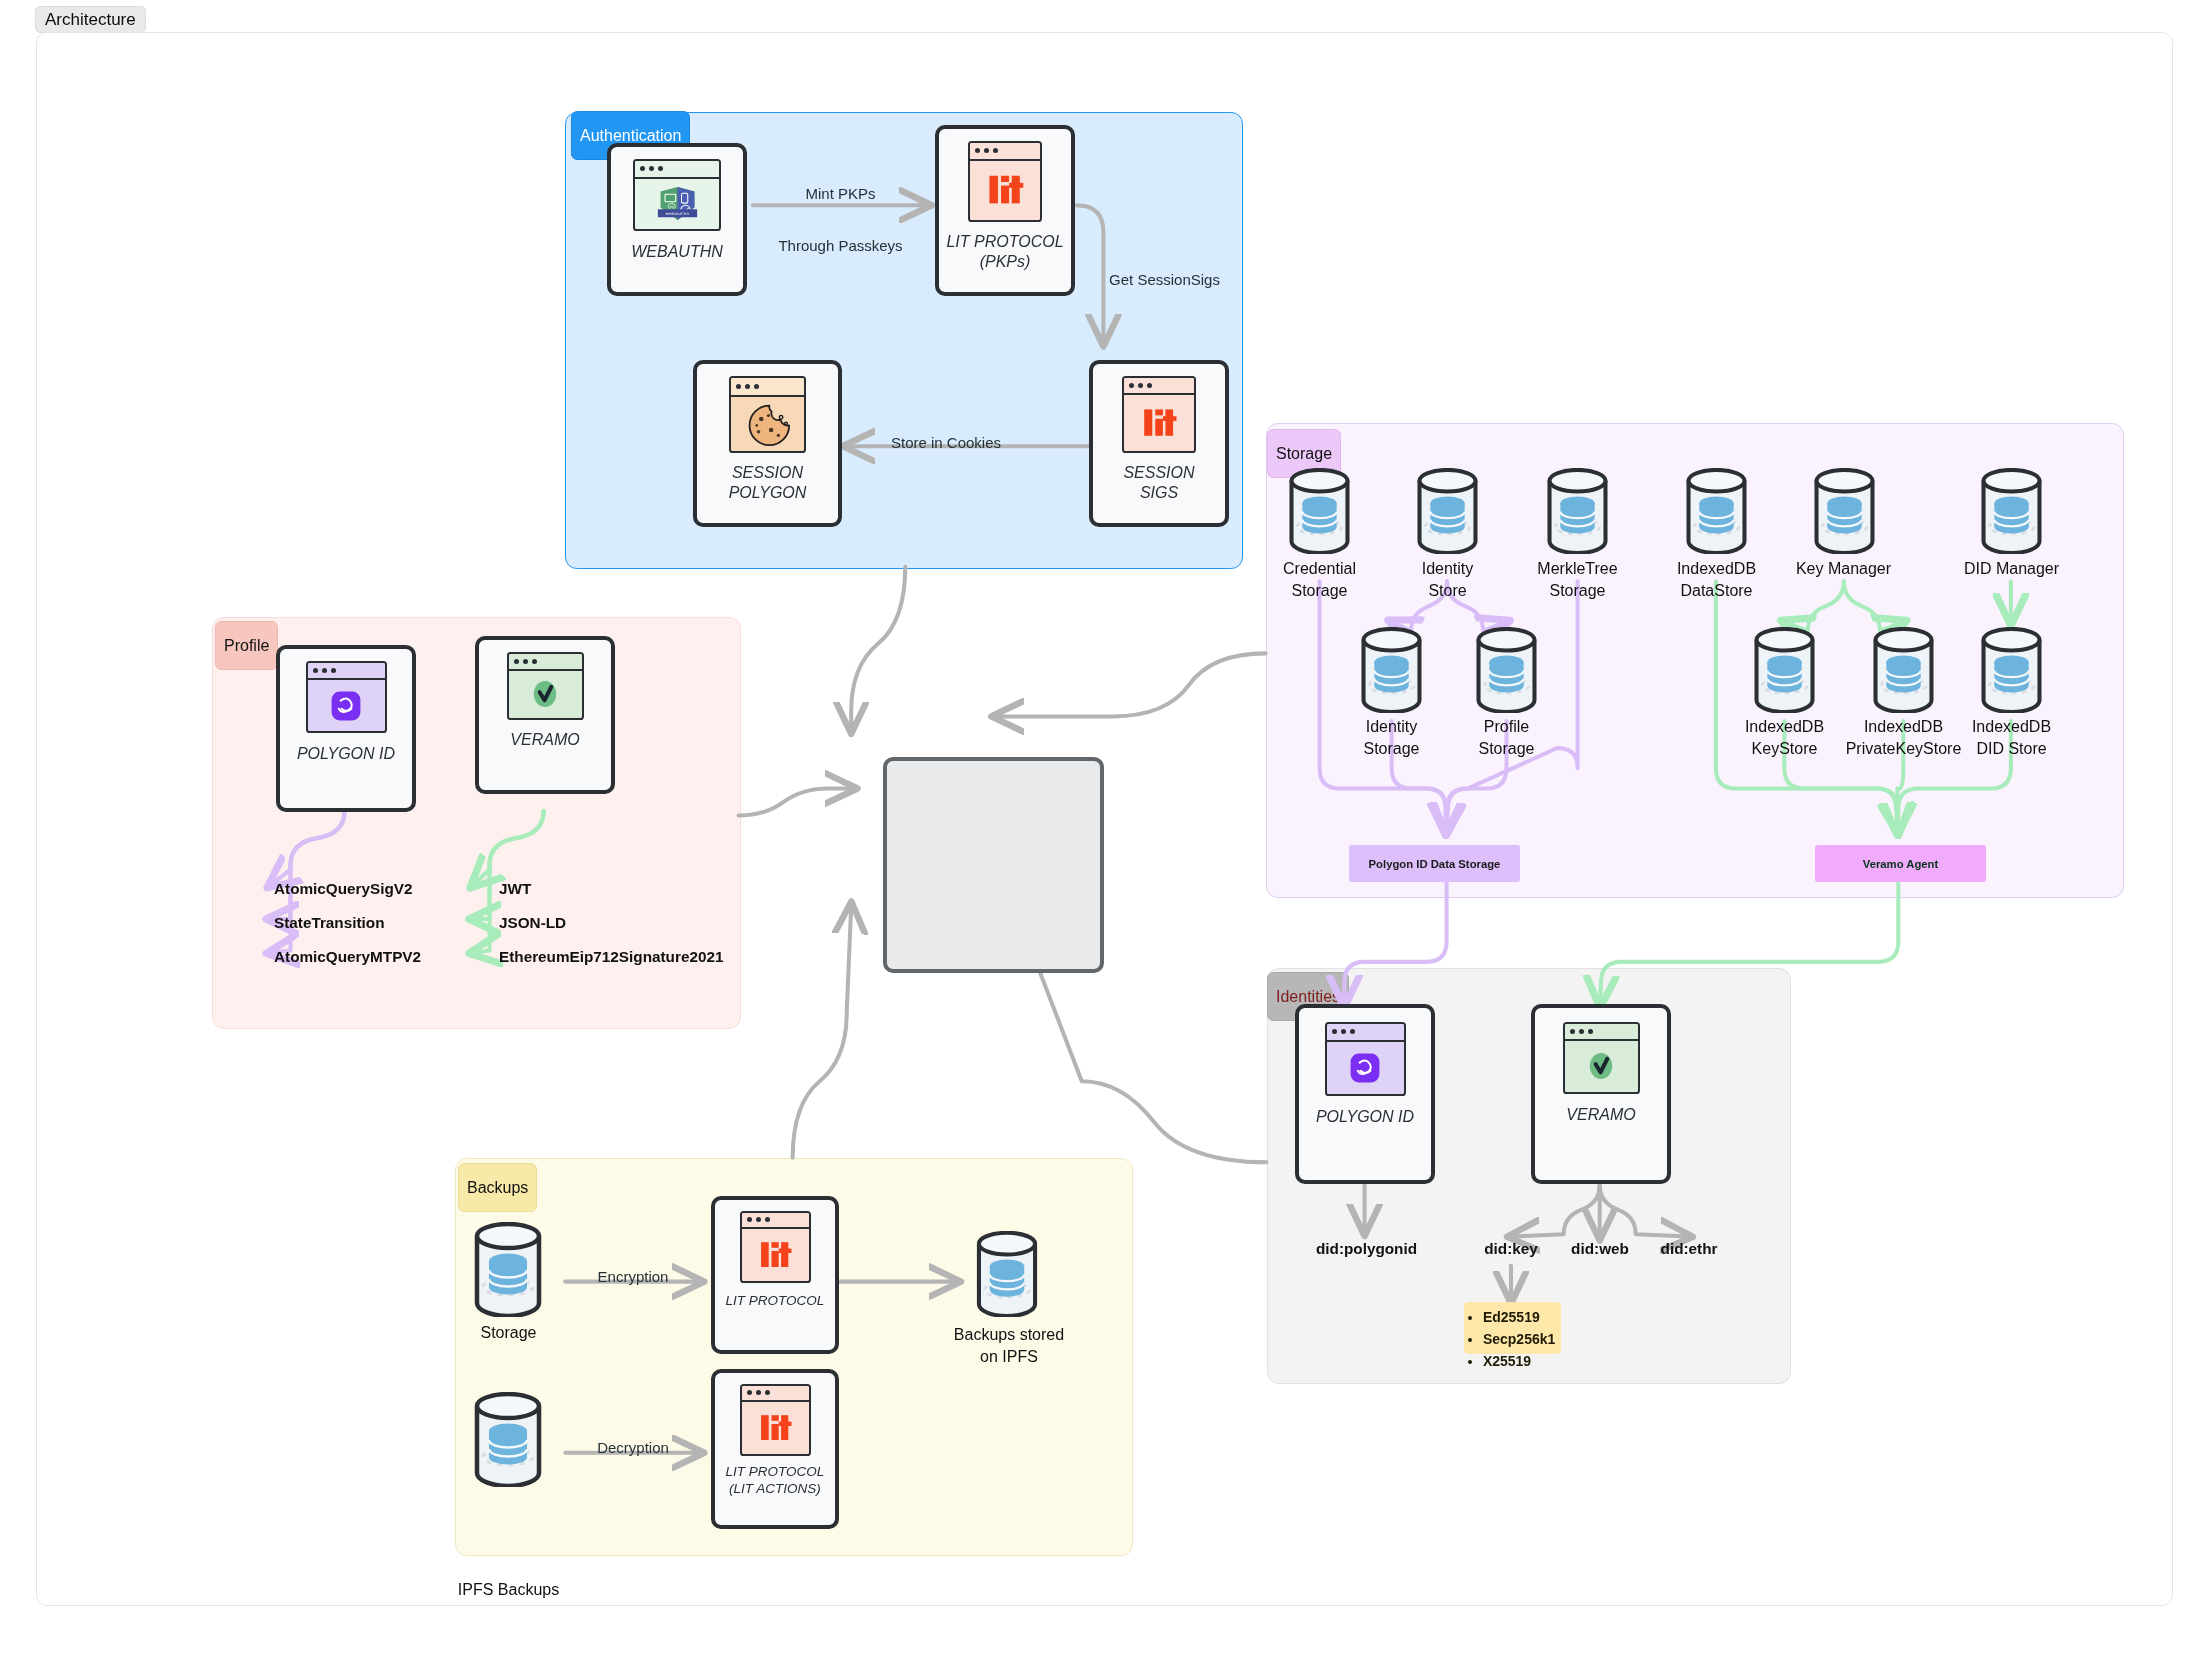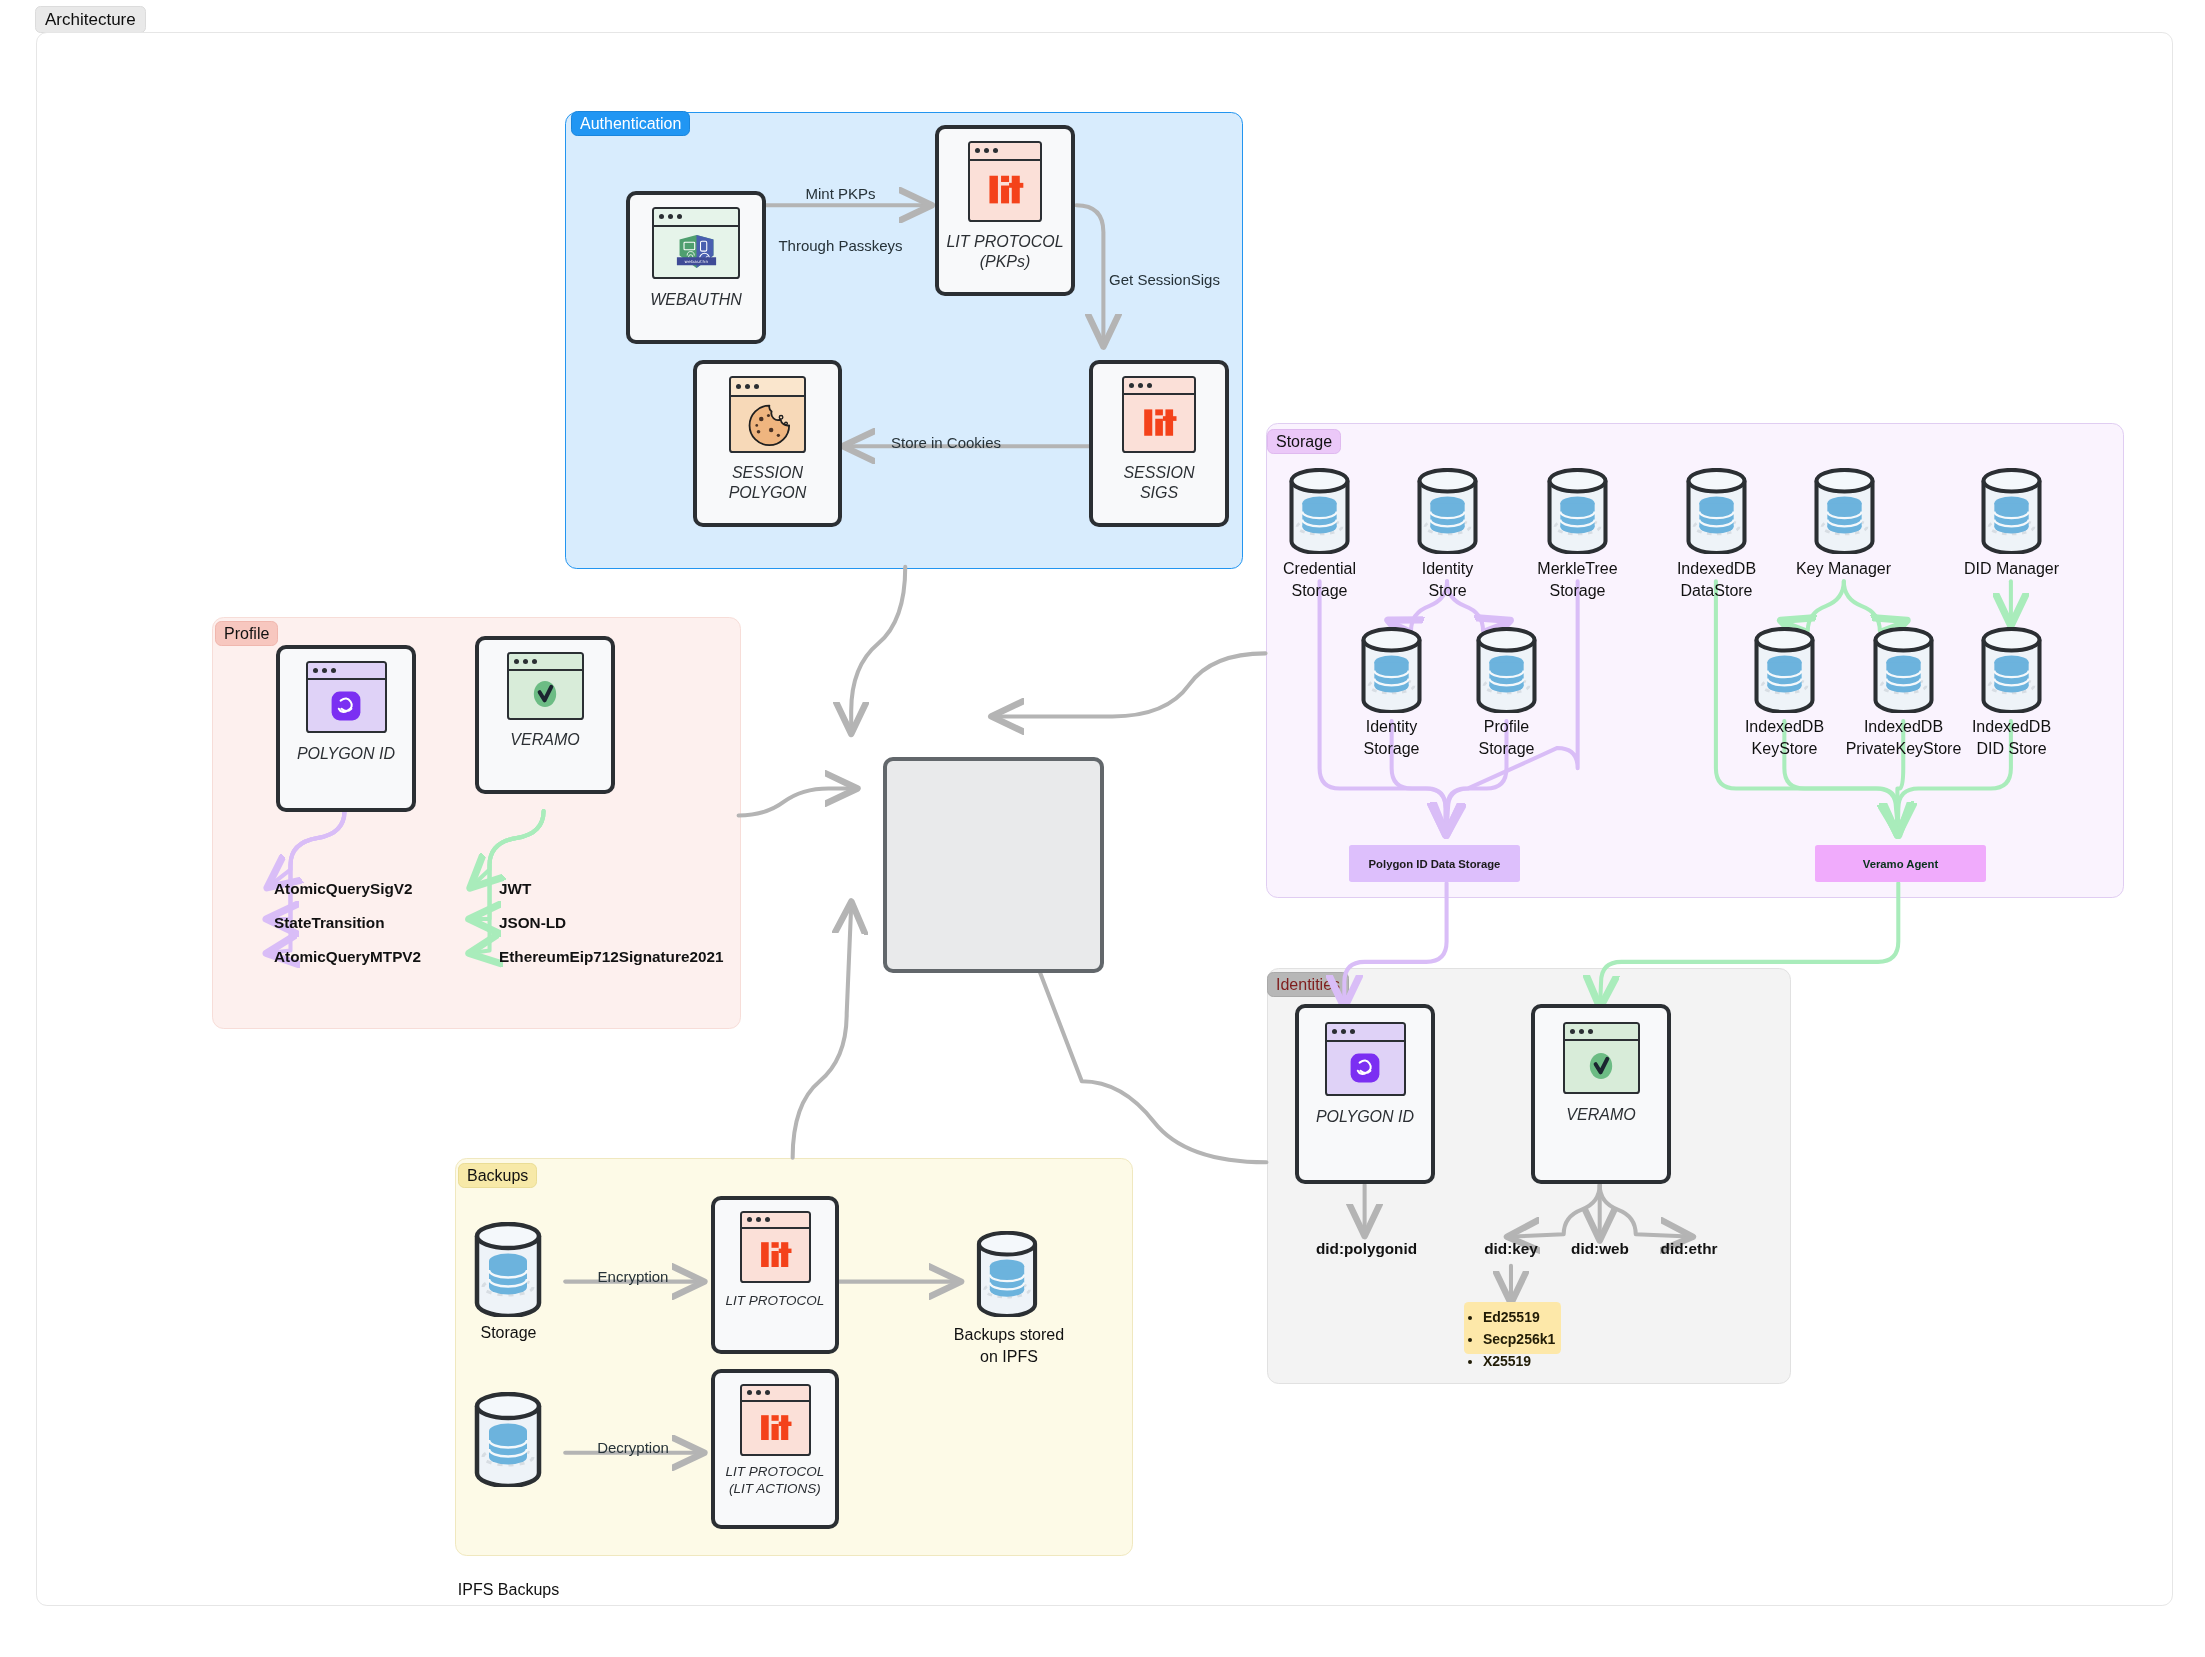--- a/index.html
+++ b/index.html
@@ -7,21 +7,21 @@
   #stage{position:relative;width:2205px;height:1658px;background:#fff;overflow:hidden;}
 
   
   .outer-frame{position:absolute;left:36px;top:32px;width:2135px;height:1572px;
     border:1.4px solid #e6e6e6;border-radius:10.8px;background:#fff;}
   .outer-tag{position:absolute;left:35px;top:6.3px;background:#e9e9e9;border:0.9px solid #dcdcdc;
     border-radius:5.4px;padding:2.7px 9px;font-size:17px;color:#0e0e0e;line-height:1.15;}
 
   
   .group{position:absolute;border-radius:11.7px;}
-  .group-tag{position:absolute;border-radius:6.3px;padding:2px 8px;font-size:16px;line-height:1.2;white-space:nowrap;}
+  .group-tag{position:absolute;border-radius:6.3px;padding:14px 8px;font-size:16px;line-height:1.2;white-space:nowrap;}
 
   .g-auth{background:#d8ecfd;border:1.8px solid #2295f0;}
   .t-auth{background:#2196f3;color:#fff;border:1.4px solid #1a85dc;}
   .g-storage{background:#faf3fe;border:1.4px solid #e0cdf2;}
   .t-storage{background:#ebc8f8;color:#111;border:1.4px solid #dfb9ef;}
   .g-proofs{background:#fdf0ee;border:1.4px solid #f7ddd8;}
   .t-proofs{background:#f7c7bf;color:#111;border:1.4px solid #f0b7ae;}
   .g-backups{background:#fdfae7;border:1.4px solid #f0e8bf;}
   .t-backups{background:#f7e9a8;color:#111;border:1.4px solid #eadd96;}
   .g-ident{background:#f3f3f3;border:1.4px solid #e1e1e1;}
@@ -150,21 +150,21 @@
       <path d="M765,1800 q0,50 -60,60 q-60,10 -60,60 L645,2110 L600,2115"></path>
     </g>
 
     <g fill="none" stroke="#a9ecbb" stroke-width="9" stroke-linecap="round" stroke-linejoin="round" marker-end="url(#agr)">
       <path d="M1207,1800 q0,50 -60,60 q-60,10 -60,60 L1087,1930 L1050,1965"></path>
       <path d="M1207,1800 q0,50 -60,60 q-60,10 -60,60 L1087,2040 L1050,2040"></path>
       <path d="M1207,1800 q0,50 -60,60 q-60,10 -60,60 L1087,2110 L1050,2115"></path>
     </g>
   </svg>
 
-  <div class="card" style="left:626px;top:143px;width:140px;height:153px;margin-top:48px;">
+  <div class="card" style="left:607px;top:143px;width:140px;height:153px;">
     <div class="win" style="width:88px;height:72px;background:#e6f4ea;margin-top:11.7px;">
       <div class="win-bar" style="background:#e6f4ea;">
         <div class="win-dot"></div>
           <div class="win-dot"></div>
           <div class="win-dot"></div>
       </div>
       <div class="win-body">
         <svg width="41" height="40" viewBox="0 0 92 88">
           <path d="M46 6 L84 16 L84 52 L46 80 L8 52 L8 16 Z" fill="#4f9f6f"></path>
           <path d="M46 6 L84 16 L84 52 L46 80 Z" fill="#4a5fb0"></path>

